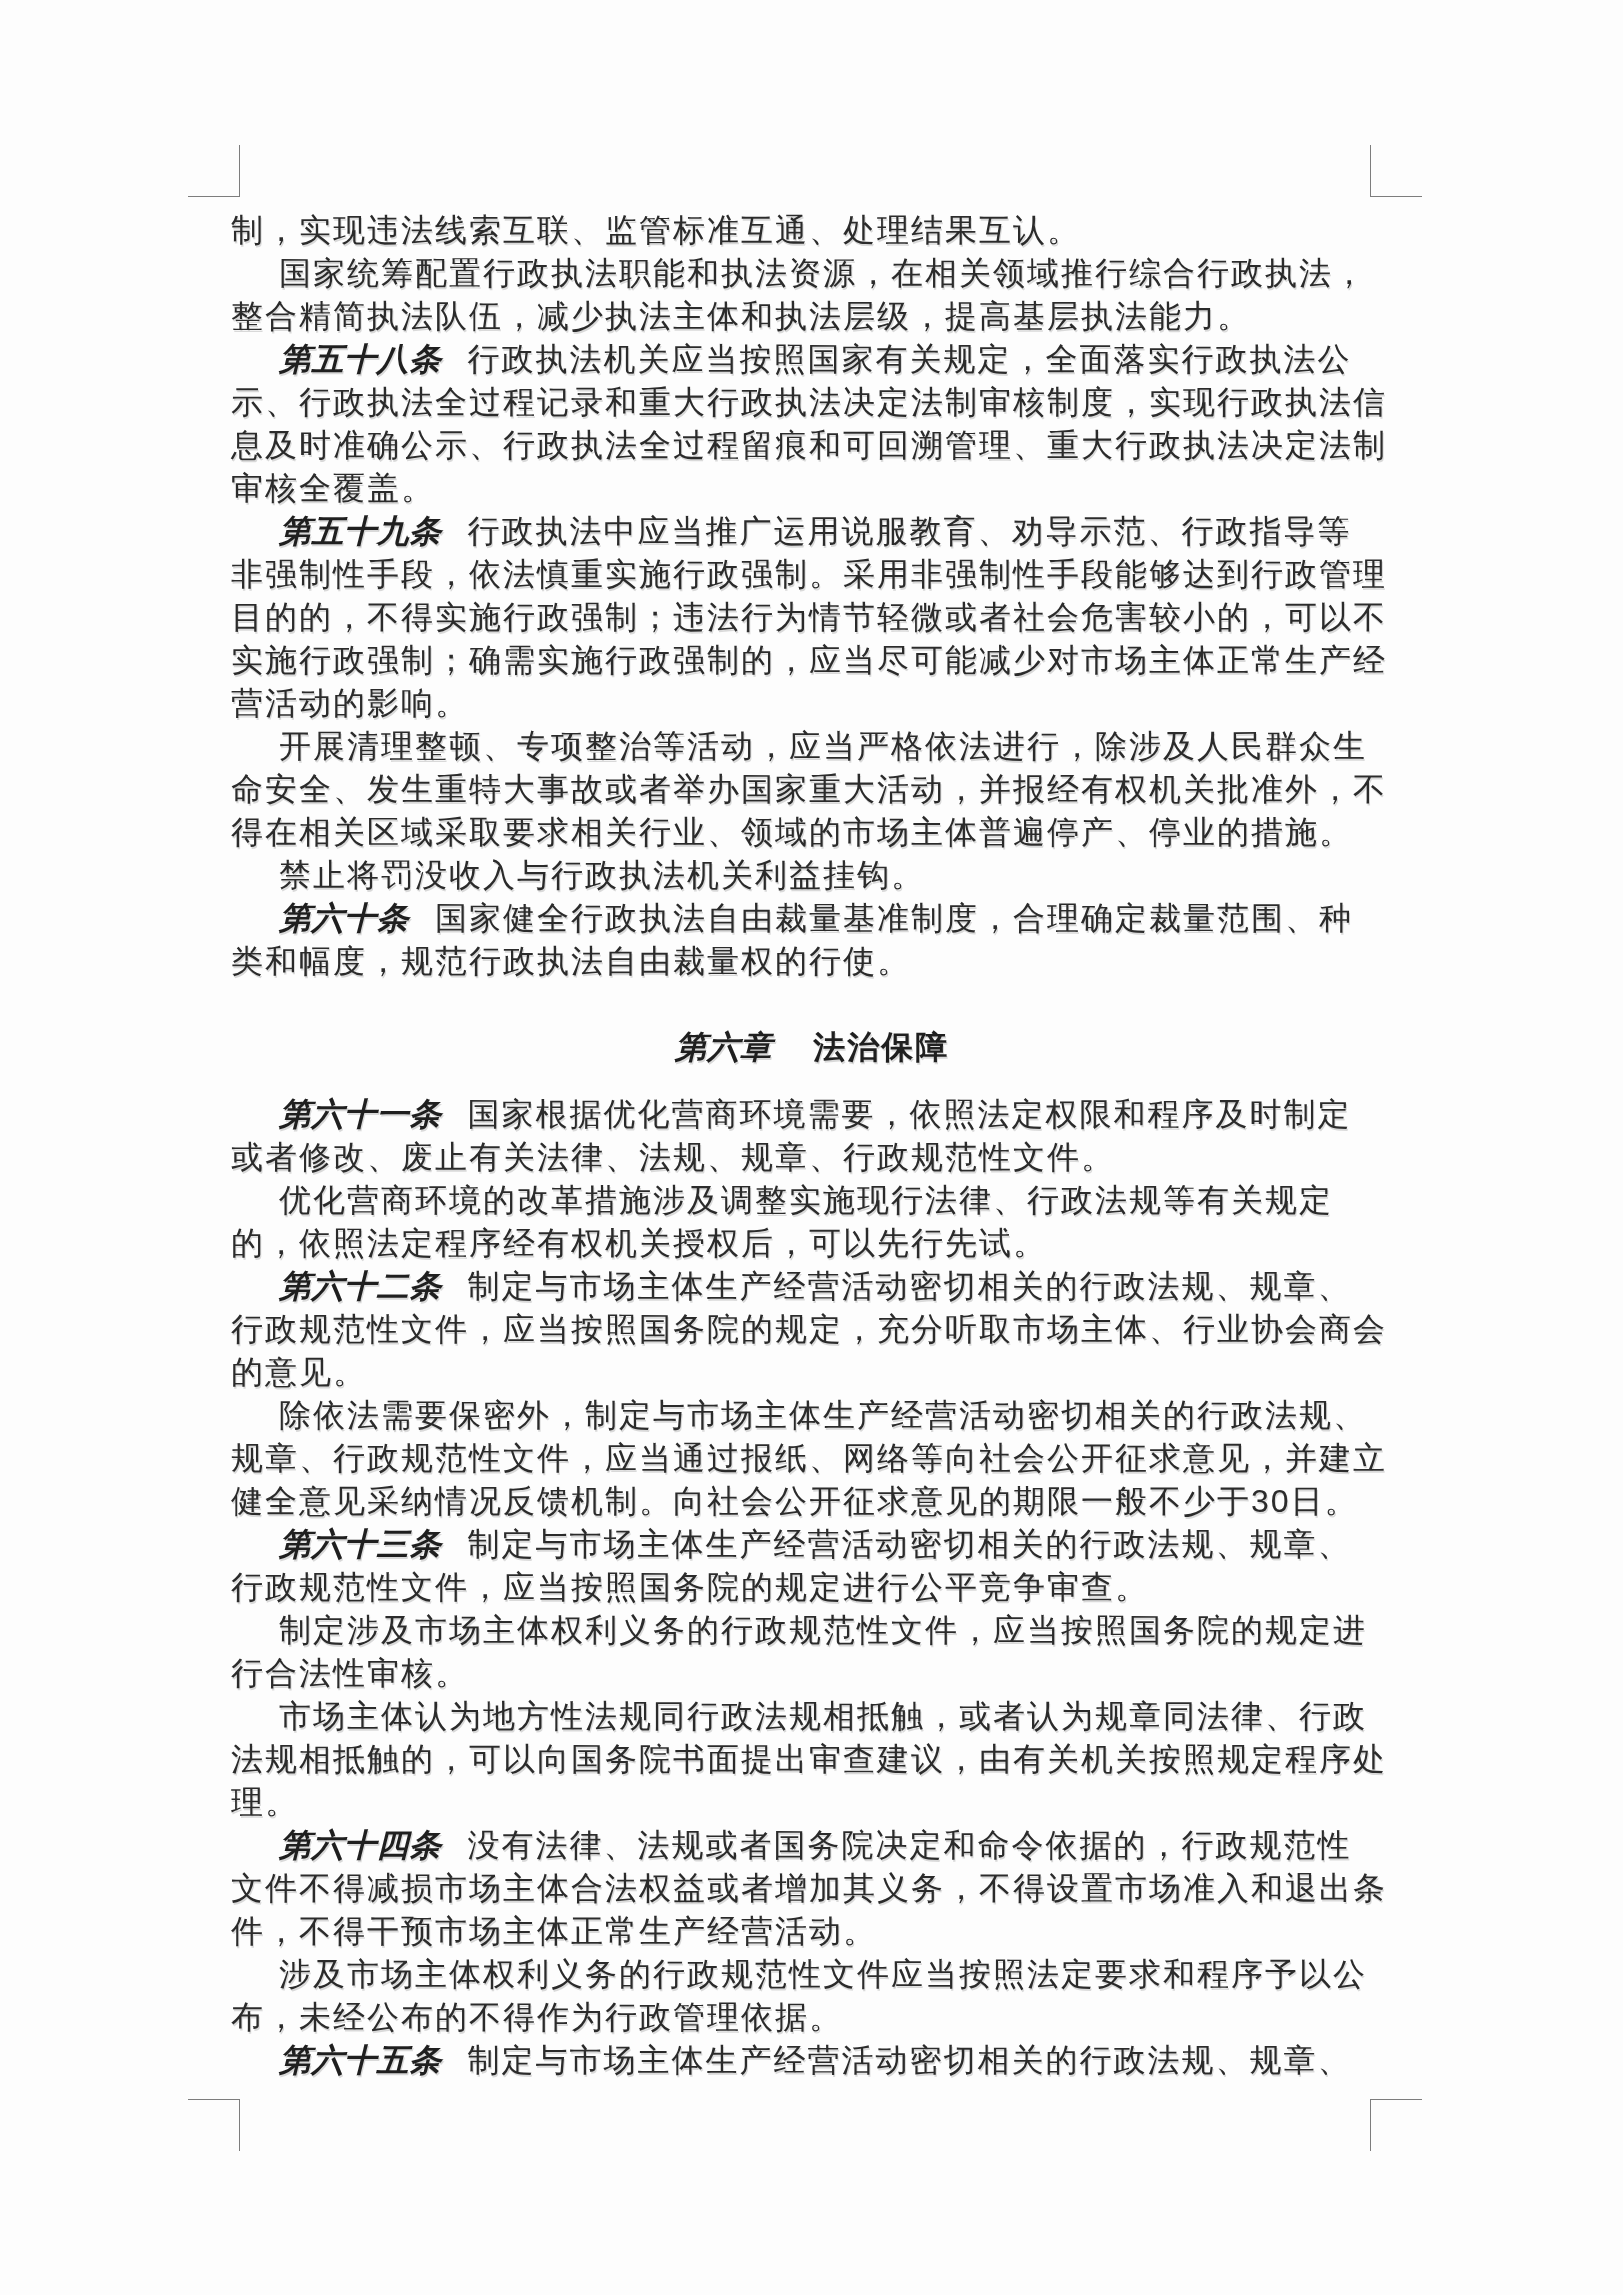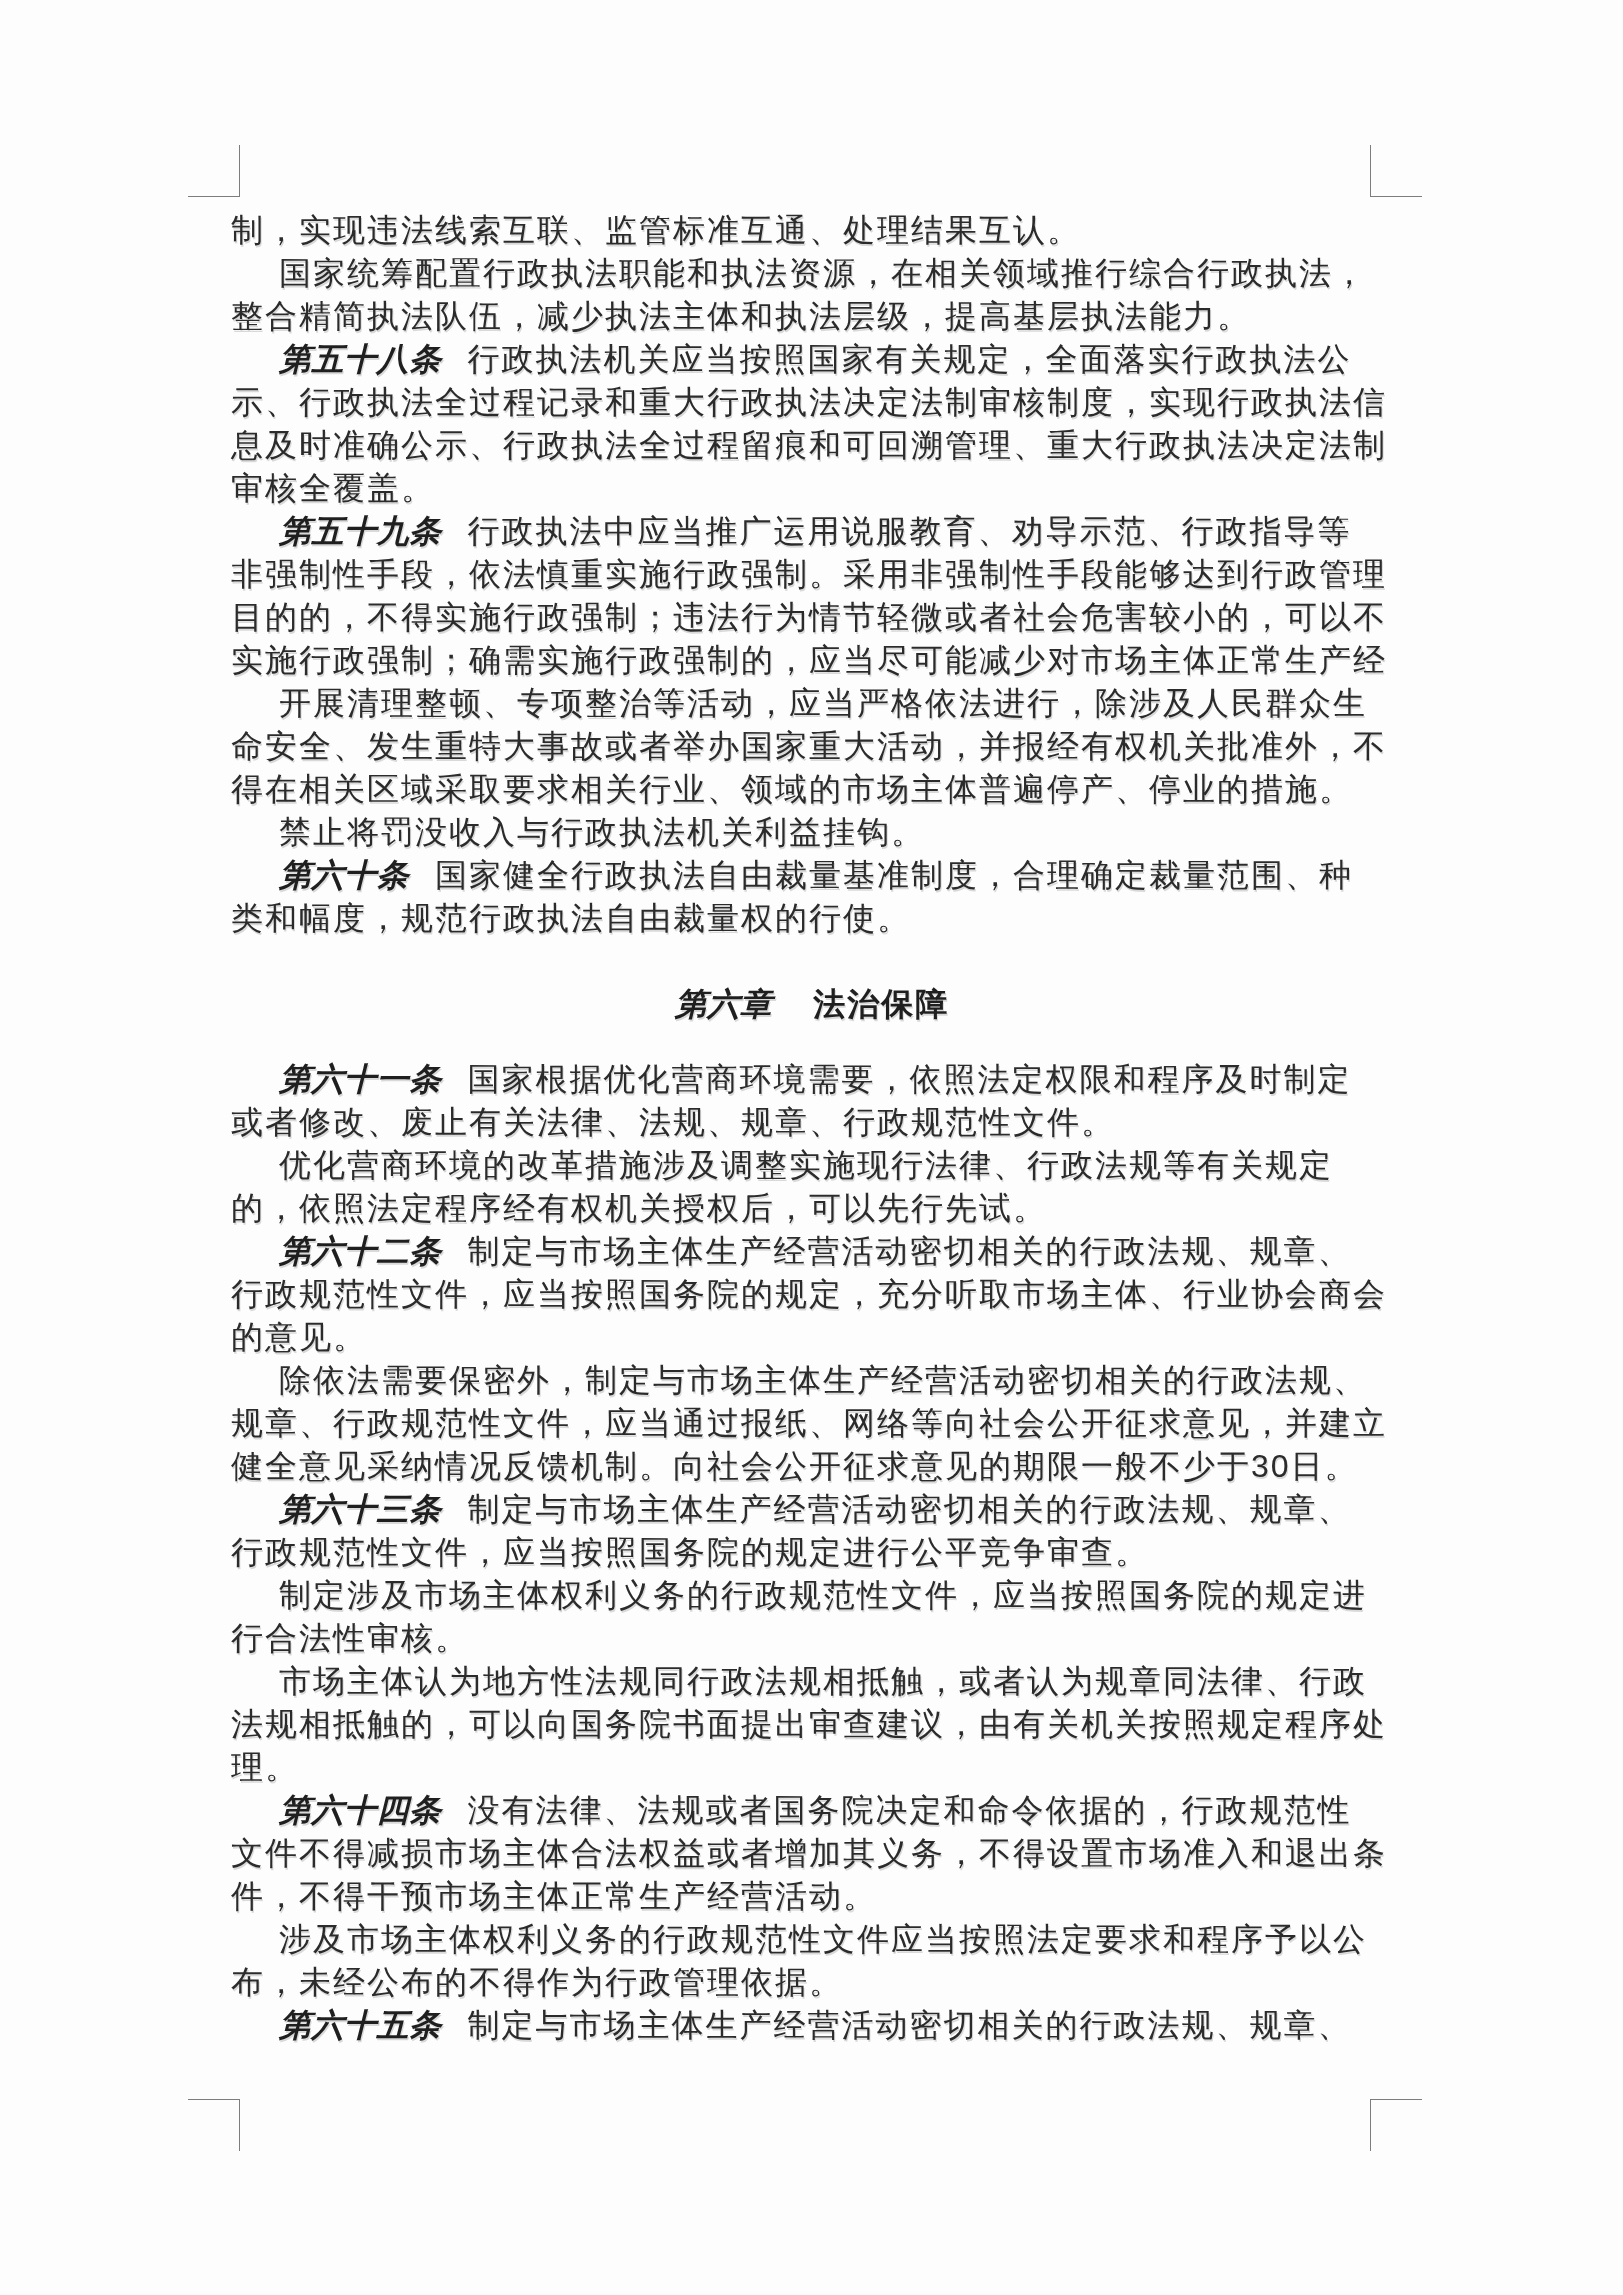--- a/index.html
+++ b/index.html
@@ -38,21 +38,21 @@
     letter-spacing: 0.5px;
     margin-right: 26px;
     color: #1f1f1f;
     font-style: italic;
   }
   .line.chapter {
     text-align: center;
     font-weight: 700;
     color: #1f1f1f;
     margin-top: 43px;
-    margin-bottom: 32px;
+    margin-bottom: 24px;
     padding-left: 0;
   }
   .line.chapter .article-no {
     margin-right: 41px;
   }
   
   .crop {
     position: absolute;
     width: 51px;
     height: 51px;
@@ -78,20 +78,21 @@
       <div class="line indent"><span>国家统筹配置行政执法职能和执法资源，在相关领域推行综合行政执法，</span></div>
       <div class="line"><span>整合精简执法队伍，减少执法主体和执法层级，提高基层执法能力。</span></div>
       <div class="line indent"><span class="article-no">第五十八条</span><span>行政执法机关应当按照国家有关规定，全面落实行政执法公</span></div>
       <div class="line"><span>示、行政执法全过程记录和重大行政执法决定法制审核制度，实现行政执法信</span></div>
       <div class="line"><span>息及时准确公示、行政执法全过程留痕和可回溯管理、重大行政执法决定法制</span></div>
       <div class="line"><span>审核全覆盖。</span></div>
       <div class="line indent"><span class="article-no">第五十九条</span><span>行政执法中应当推广运用说服教育、劝导示范、行政指导等</span></div>
       <div class="line"><span>非强制性手段，依法慎重实施行政强制。采用非强制性手段能够达到行政管理</span></div>
       <div class="line"><span>目的的，不得实施行政强制；违法行为情节轻微或者社会危害较小的，可以不</span></div>
       <div class="line"><span>实施行政强制；确需实施行政强制的，应当尽可能减少对市场主体正常生产经</span></div>
+      <div class="line"><span>营活动的影响。</span></div>
       <div class="line indent"><span>开展清理整顿、专项整治等活动，应当严格依法进行，除涉及人民群众生</span></div>
       <div class="line"><span>命安全、发生重特大事故或者举办国家重大活动，并报经有权机关批准外，不</span></div>
       <div class="line"><span>得在相关区域采取要求相关行业、领域的市场主体普遍停产、停业的措施。</span></div>
       <div class="line indent"><span>禁止将罚没收入与行政执法机关利益挂钩。</span></div>
       <div class="line indent"><span class="article-no">第六十条</span><span>国家健全行政执法自由裁量基准制度，合理确定裁量范围、种</span></div>
       <div class="line"><span>类和幅度，规范行政执法自由裁量权的行使。</span></div>
       <div class="line chapter"><span class="article-no">第六章</span><span>法治保障</span></div>
       <div class="line indent"><span class="article-no">第六十一条</span><span>国家根据优化营商环境需要，依照法定权限和程序及时制定</span></div>
       <div class="line"><span>或者修改、废止有关法律、法规、规章、行政规范性文件。</span></div>
       <div class="line indent"><span>优化营商环境的改革措施涉及调整实施现行法律、行政法规等有关规定</span></div>

